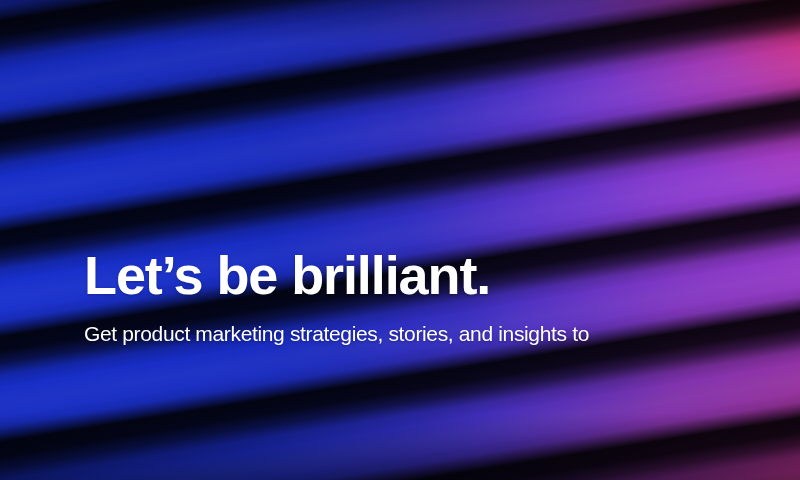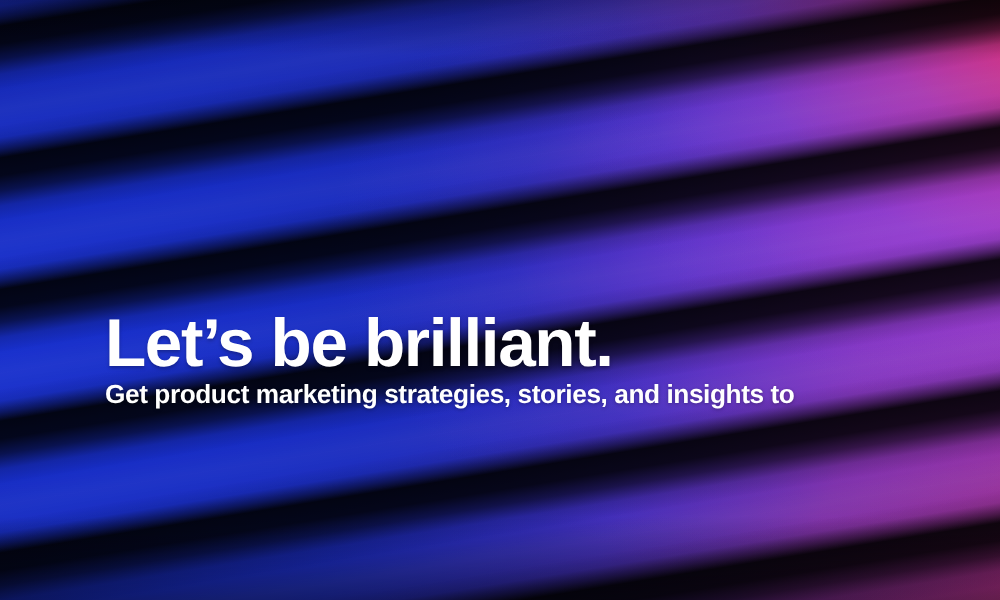--- a/index.html
+++ b/index.html
@@ -132,25 +132,25 @@
     font-family: "Liberation Sans", sans-serif;
     font-size: 54px;
     font-weight: 700;
     line-height: 1.04;
     letter-spacing: -1.1px;
     white-space: nowrap;
     text-shadow: 0 1px 3px rgba(0, 0, 0, 0.28);
   }
 
   .subheadline {
-    margin: 0 0 0 0;
+    margin: 18px 0 0 0;
     color: #ffffff;
     font-family: "Liberation Sans", sans-serif;
     font-size: 21px;
-    font-weight: 700;
+    font-weight: 400;
     line-height: 1.2;
     letter-spacing: -0.35px;
     white-space: nowrap;
     text-shadow: 0 1px 3px rgba(0, 0, 0, 0.30);
   }
 
   .cta-wrap {
     margin-top: 17px;
   }
 

